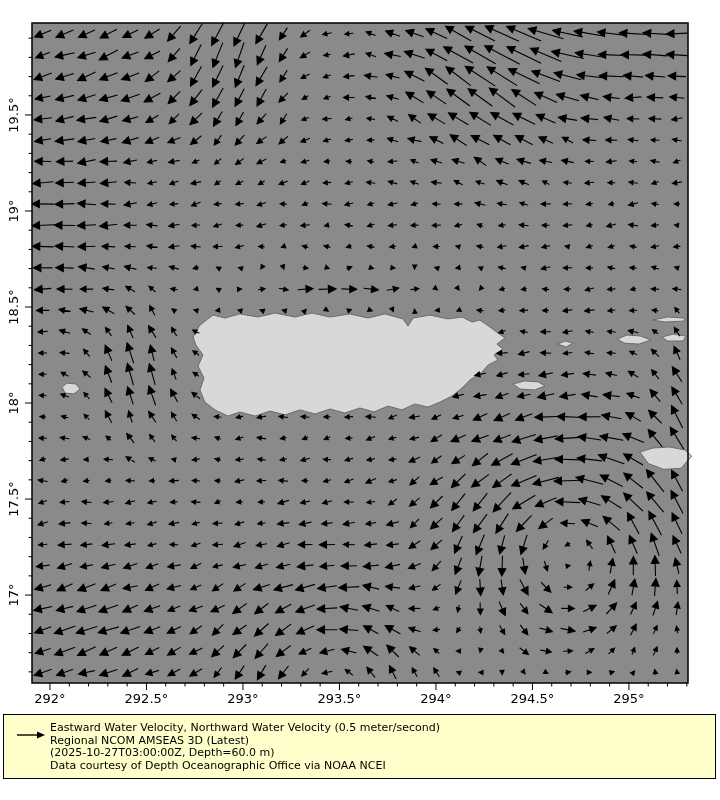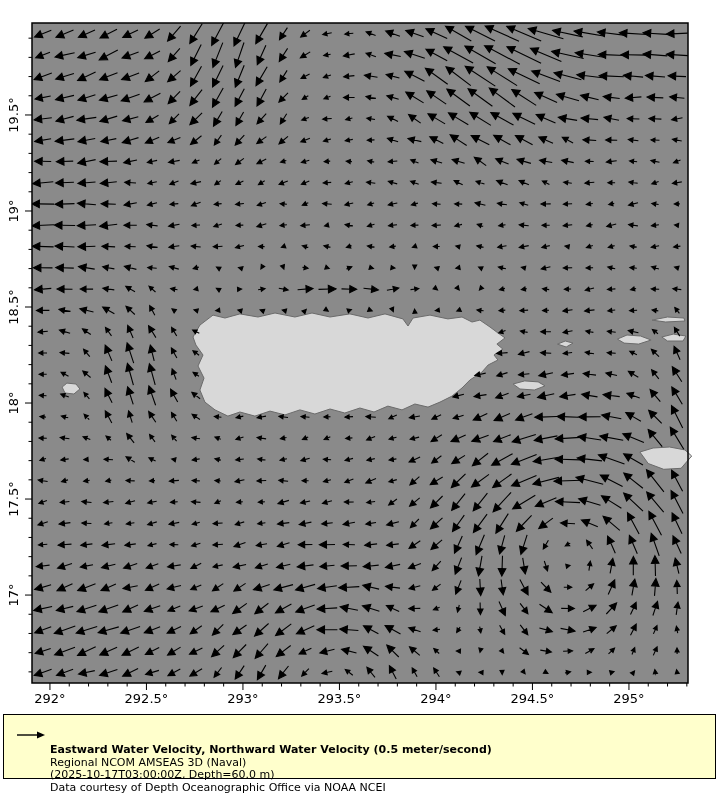--- a/index.html
+++ b/index.html
@@ -3,21 +3,21 @@
 <meta charset="utf-8">
 <style>
   html,body{margin:0;padding:0;background:#ffffff;}
   .page{position:relative;width:720px;height:800px;background:#ffffff;overflow:hidden;
         font-family:"DejaVu Sans", sans-serif;}
   #map-svg{position:absolute;left:0;top:0;}
   .legend{position:absolute;left:3px;top:714px;width:713px;height:65px;
           background:#FFFFCC;border:1px solid #000;box-sizing:border-box;}
   .legend-arrow{position:absolute;left:12px;top:15px;}
   .legend-text{position:absolute;left:46px;top:7px;font-size:11px;line-height:12.6px;color:#000;}
-  .legend-title{font-weight:bold;margin-top:22px;}
+  .legend-title{font-weight:normal;}
   .tick-label{font-size:13px;fill:#000;}
 </style>
 </head>
 <body>
 
 <div class="page">
 
   <svg id="map-svg" width="720" height="712" viewBox="0 0 720 712">
       <defs>
         <clipPath id="plotclip">
@@ -998,19 +998,19 @@
       <rect x="32" y="23" width="656" height="660" fill="none" stroke="#000000" stroke-width="1.5"></rect>
     </svg>
 
   <div class="legend">
     <svg class="legend-arrow" width="30" height="10" viewBox="0 0 30 10">
       <line x1="1" y1="5" x2="21" y2="5" stroke="#000" stroke-width="1.4"></line>
       <polygon points="21,1.5 29,5 21,8.5" fill="#000"></polygon>
     </svg>
     <div class="legend-text">
       <div class="legend-title">Eastward Water Velocity, Northward Water Velocity (0.5 meter/second)</div>
-      <div>Regional NCOM AMSEAS 3D (Naval)</div>
-      <div>(2025-10-17T03:00:00Z, Depth=60.0 m)</div>
+      <div>Regional NCOM AMSEAS 3D (Latest)</div>
+      <div>(2025-10-27T03:00:00Z, Depth=60.0 m)</div>
       <div>Data courtesy of Depth Oceanographic Office via NOAA NCEI</div>
     </div>
   </div>
 
 </div>
 
 </body></html>

